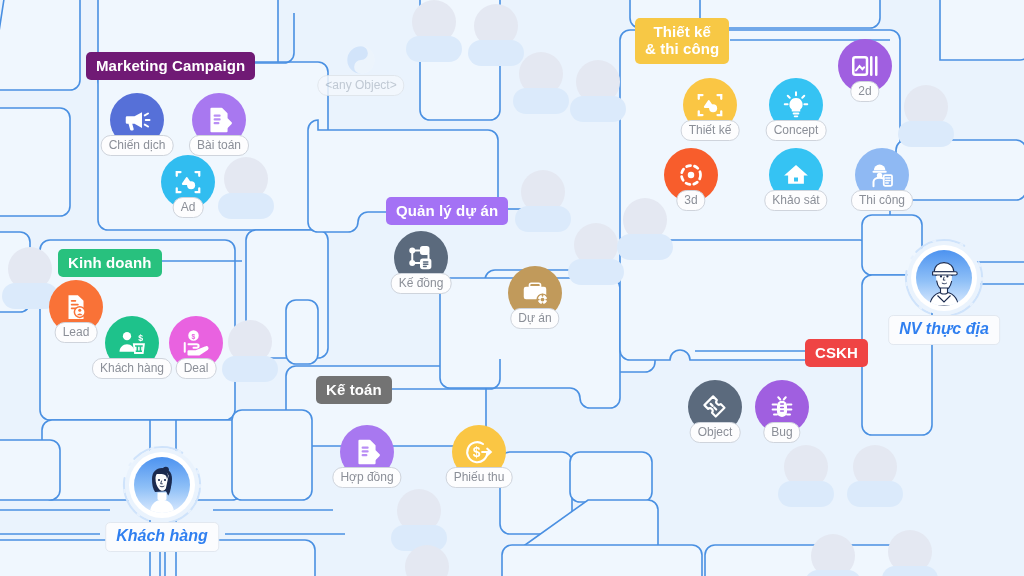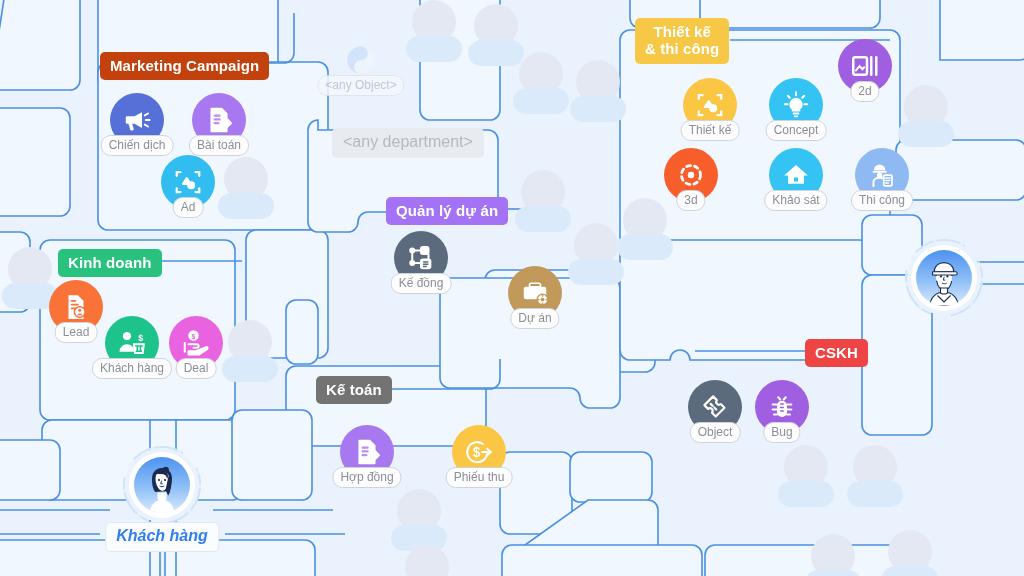--- a/index.html
+++ b/index.html
@@ -226,30 +226,29 @@
         <div class="g-head"></div>
         <div class="g-body"></div>
       </div>
       <div class="ghost" style="left: 0px; top: 247px;">
         <div class="g-head"></div>
         <div class="g-body"></div>
       </div>
     </div>
 
   <div id="chip-layer">
-      <div class="chip" style="left: 86px; top: 52px; background: #c2410c; margin-left: 14px;">Marketing Campaign</div>
+      <div class="chip" style="left: 86px; top: 52px; background: #701a75;">Marketing Campaign</div>
       <div class="chip" style="left: 58px; top: 249px; background: rgb(40, 193, 126);">Kinh doanh</div>
       <div class="chip" style="left: 386px; top: 197px; background: rgb(164, 114, 245);">Quản lý dự án</div>
       <div class="chip" style="left: 316px; top: 376px; background: #737373;">Kế toán</div>
       <div class="chip" style="left: 635px; top: 18px; background: rgb(247, 200, 69); text-align: center;">Thiết kế
 &amp; thi công</div>
       <div class="chip" style="left: 805px; top: 339px; background: #ef4444;">CSKH</div>
     </div>
 
-  <div class="dept-chip" id="dept-chip" style="left: 332px; top: 128px;">&lt;any department&gt;</div>
 
   <div id="node-layer">
       <div class="node" style="left: 110px; top: 93px;">
         <div class="circle" style="background: rgb(86, 112, 216);">
           <svg viewBox="0 0 24 24" fill="#fff">
             <path d="M3 11v3a1 1 0 0 0 1 1h1.2l1.3 4.6a1 1 0 0 0 1 .7h.9a1 1 0 0 0 .9-1.3L8.2 15H10l6 3.3V5.7L10 9H4a1 1 0 0 0-1 1z"></path>
             <path d="M18.2 8.3l2.6-1.5M19 12h3M18.2 15.7l2.6 1.5" stroke="#fff" stroke-width="1.6" stroke-linecap="round" fill="none"></path>
           </svg>
         </div>
         <div class="pill">Chiến dịch</div>
@@ -491,16 +490,17 @@
               <path d="M28.2 26.8l-1 3.3h2.1" fill="none" stroke="#1b2a4e" stroke-width=".9" stroke-linejoin="round"></path>
               <path d="M26.2 33.2c1.3.8 3 .8 4.3 0" fill="none" stroke="#1b2a4e" stroke-width=".9" stroke-linecap="round"></path>
               <path d="M18.2 21.8c0-5.4 4.3-9.2 9.8-9.2s9.8 3.8 9.8 9.2z" fill="#fff" stroke="#1b2a4e" stroke-width="1.1" stroke-linejoin="round"></path>
               <path d="M16.6 21.8h23c.9 0 1.6.7 1.6 1.6s-.7 1.6-1.6 1.6h-23z" fill="#fff" stroke="#1b2a4e" stroke-width="1.1" stroke-linejoin="round"></path>
               <path d="M14 56c0-8.6 6.2-14 14-14s14 5.4 14 14z" fill="#fff" stroke="#1b2a4e" stroke-width="1.1"></path>
               <path d="M24.5 38h7v4.5c0 2-7 2-7 0z" fill="#fff" stroke="#1b2a4e" stroke-width="1.1"></path>
               <path d="M21.5 45.5 28 52l6.5-6.5" fill="none" stroke="#1b2a4e" stroke-width="1.1"></path>
             </g>
           </svg>
         </div>
+        <div class="nametag">NV thực địa</div>
       </div>
     </div>
 
 </div>
 
 </body></html>

